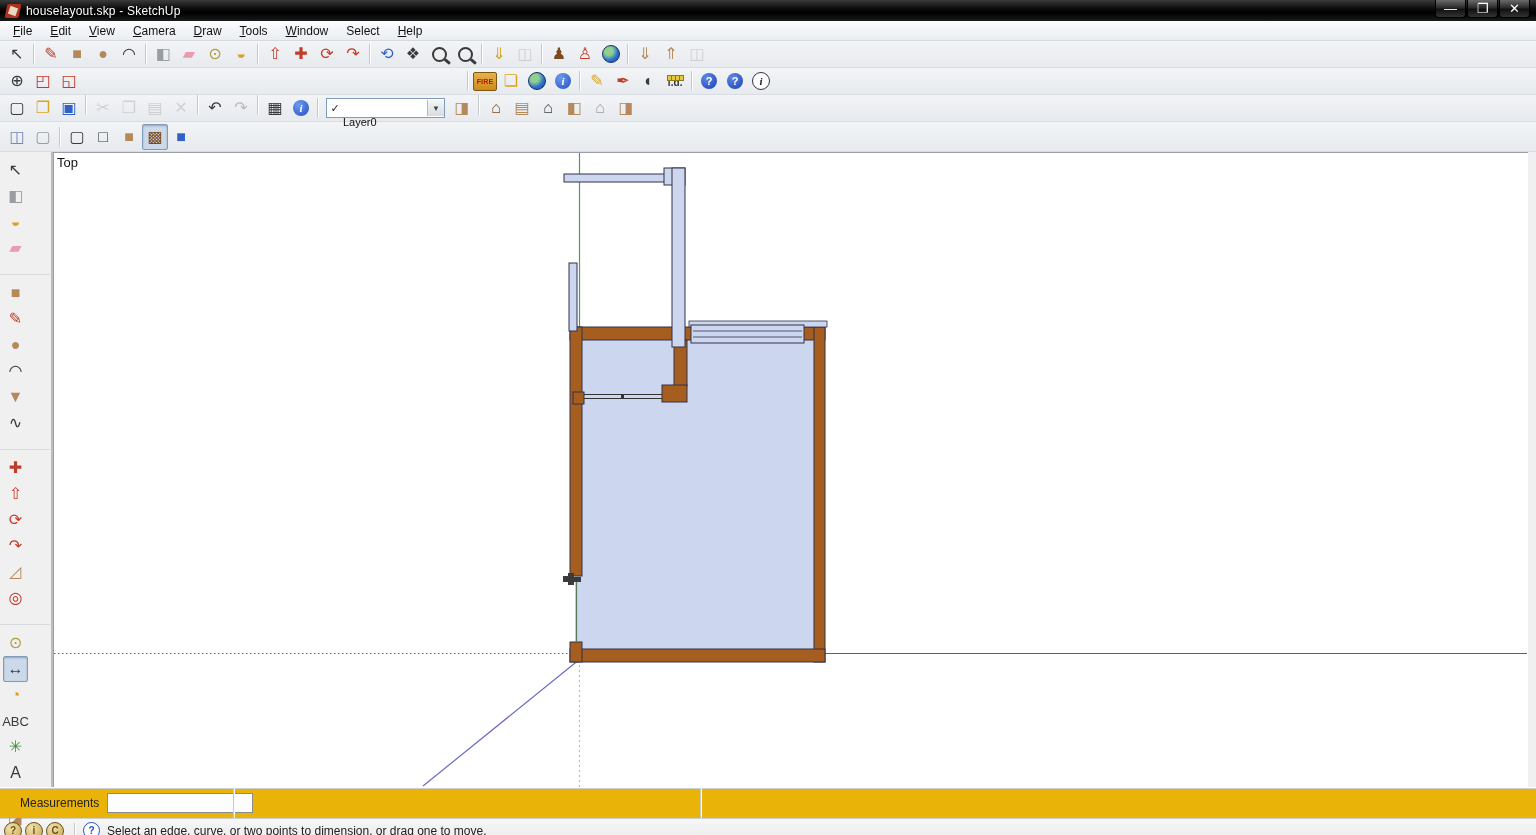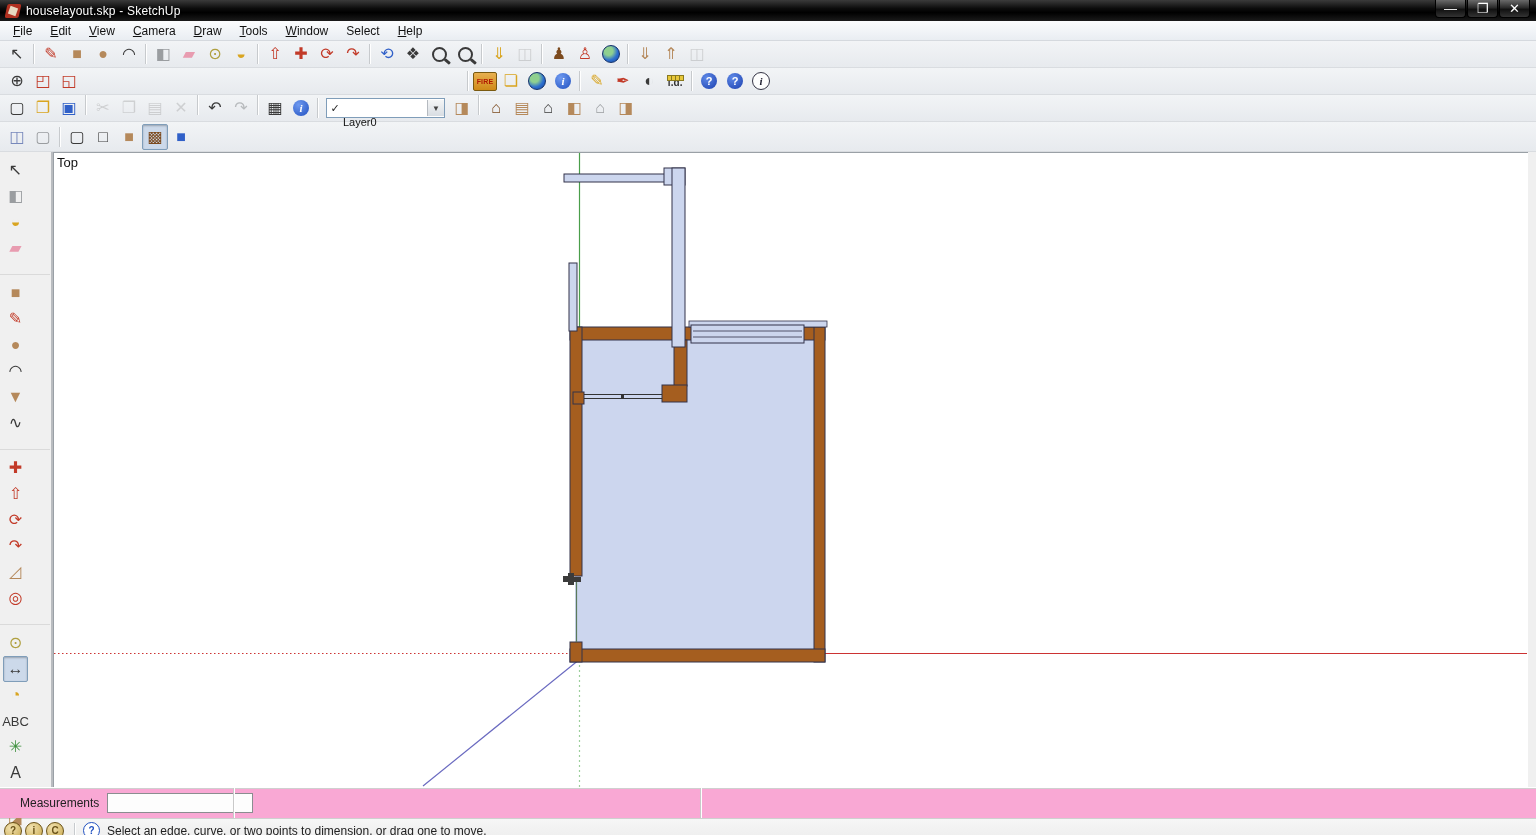--- a/index.html
+++ b/index.html
@@ -63,21 +63,21 @@
   .main{display:flex;height:635px;background:#f0f0f0;}
   .sidebar{width:53px;background:#f0f0f0;border-right:2px solid #b9bcc0;padding-top:5px;box-sizing:border-box;}
   .sgroup{display:flex;flex-wrap:wrap;width:50px;padding-left:3px;box-sizing:border-box;}
   .sgroup + .sgroup{margin-top:13px;border-top:1px solid #dadada;padding-top:5px;}
   .sbtn{width:23px;height:24px;display:flex;align-items:center;justify-content:center;border:1px solid transparent;border-radius:2px;}
   .sbtn.active{background:#ccd9ea;border:1px solid #7f9db9;box-shadow:inset 0 1px 2px rgba(0,0,0,.25);}
   .viewport{flex:1;background:#fff;border-top:1px solid #9aa0a6;border-left:1px solid #9aa0a6;position:relative;margin-right:8px;}
   .view-label{position:absolute;left:3px;top:2px;font-size:13px;color:#111;z-index:5;}
   .viewport svg{position:absolute;left:0;top:0;}
   
-  .measurebar{height:30px;background:#f9a8d4;border-top:1px solid #fff;box-shadow:inset 0 1px 0 #cfcfcf;display:flex;align-items:center;position:relative;}
+  .measurebar{height:30px;background:#eab308;border-top:1px solid #fff;box-shadow:inset 0 1px 0 #cfcfcf;display:flex;align-items:center;position:relative;}
   .measure-label{margin-left:20px;font-size:12px;color:#222;}
   .measure-input{margin-left:8px;width:138px;height:18px;border:1px solid #8a8d90;background:#fdfdfd;font-size:12px;padding:0 3px;}
   .mdiv{position:absolute;top:0;bottom:0;width:1px;background:#c9c9c9;border-right:1px solid #fff;}
   
   .statusbar{height:23px;background:linear-gradient(#f6f6f6,#ececec);border-top:1px solid #cfcfcf;display:flex;align-items:center;padding-left:4px;}
   .coin{width:16px;height:16px;border-radius:50%;background:radial-gradient(circle at 35% 30%,#f2e2b0,#c8a84e);border:1.5px solid #6a5218;color:#6a5218;font-size:10px;font-weight:bold;display:flex;align-items:center;justify-content:center;margin-right:3px;}
   .sb-sep{width:1px;height:16px;background:#c7cacd;border-right:1px solid #fff;margin:0 7px;}
   .qhelp{width:15px;height:15px;border-radius:50%;border:1.5px solid #2050c0;color:#2050c0;font-weight:bold;font-size:10px;display:flex;align-items:center;justify-content:center;margin-right:7px;background:#fff;}
   .status-text{font-size:12px;color:#222;}
 </style>

